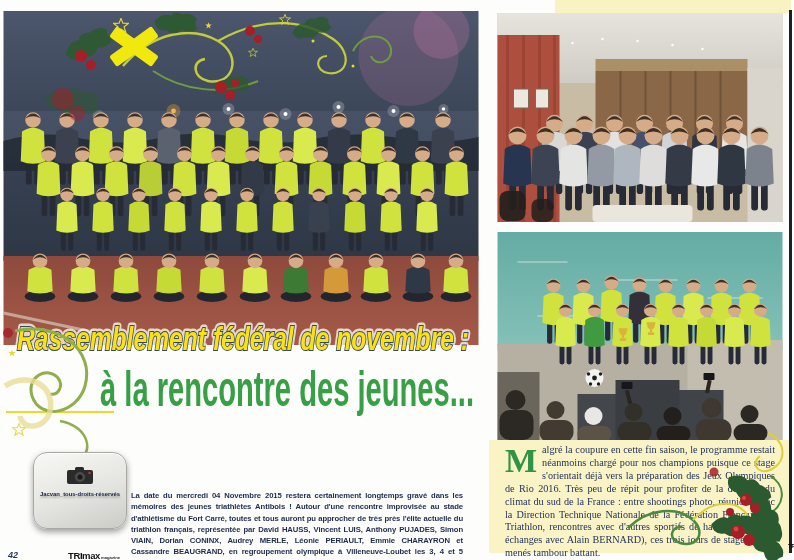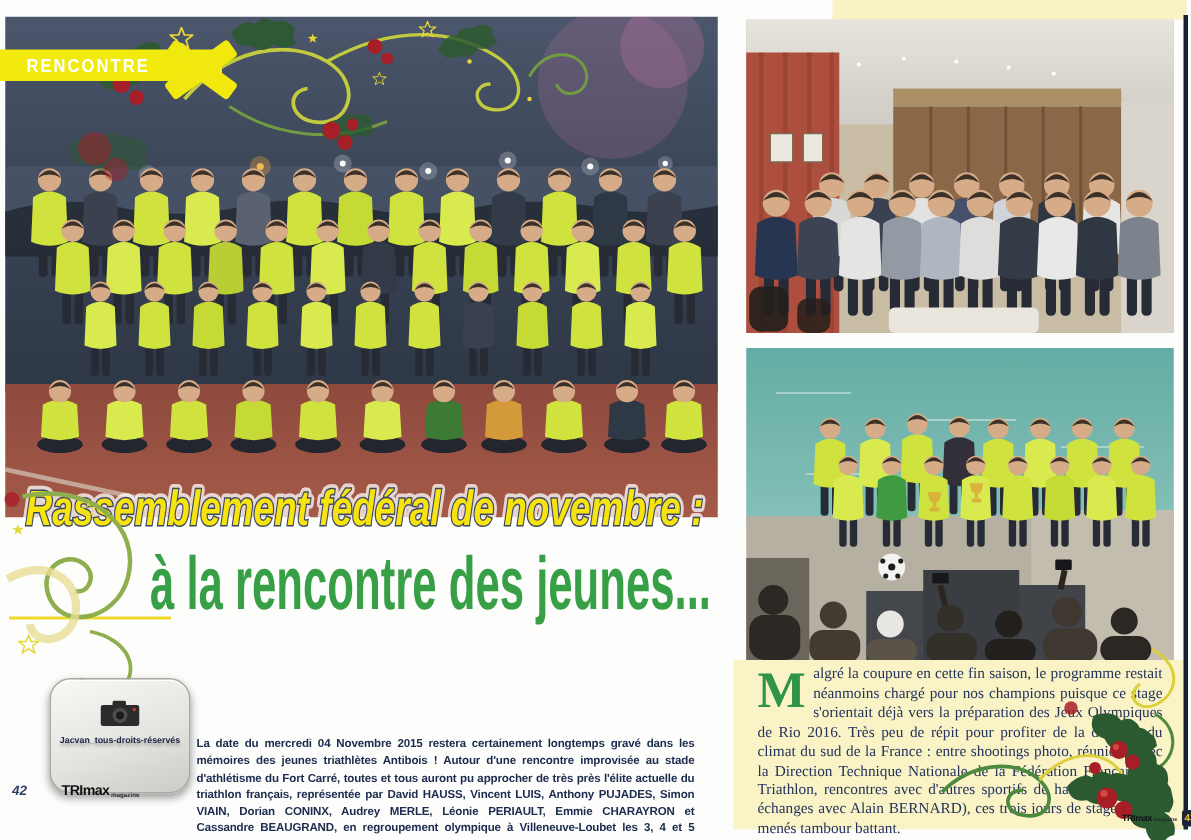--- a/index.html
+++ b/index.html
@@ -26,24 +26,24 @@
      background:linear-gradient(160deg,#f8f8f6 0%,#e4e4e0 55%,#ccccc6 100%);
      border:1.5px solid #a9a8a2;box-shadow:0 3px 6px rgba(0,0,0,.38), inset 0 1px 0 #ffffff;
      display:flex;flex-direction:column;align-items:center;}
   .camera-badge .cam{margin-top:14px;}
   .credit-text{margin-top:7px;font-size:5.9px;font-weight:bold;color:#20294a;text-align:center;
      text-shadow:0 2px 2px rgba(0,0,0,.3);white-space:nowrap;}
 
   .intro-text{left:131px;top:446px;width:332px;font-size:7.7px;line-height:11.3px;font-weight:bold;
      color:#1c2b4e;text-align:justify;letter-spacing:-.1px;margin-top:44px;}
 
-  .footer-left{left:8px;top:522px;display:flex;align-items:flex-start;gap:23px;}
+  .footer-left{left:8px;top:550px;display:flex;align-items:flex-start;gap:10px;}
   .pagenum-left{font-size:9px;font-weight:900;font-style:italic;color:#2c3c66;}
   .maglogo{display:flex;align-items:flex-end;gap:1px;}
-  .maglogo .main{font-size:9.5px;font-weight:900;color:#101114;letter-spacing:-.4px;}
+  .maglogo .main{font-size:9.5px;font-weight:900;color:#101114;letter-spacing:-.4px;margin-left:40px;}
   .maglogo .sub{font-size:4.2px;font-weight:bold;color:#2a2b30;padding-bottom:1px;}
 
   
   .pale-top{left:555px;top:0;width:236px;height:13px;background:#f9f2c2;}
   .pale-text{left:489px;top:440px;width:302px;height:113px;background:#faf3c6;}
   .indoor-photo{left:497px;top:13px;width:286px;height:209px;}
   .beach-photo{left:497px;top:232px;width:286px;height:208px;}
   .edge-line{left:789px;top:10px;width:3px;height:543px;background:#18202e;}
 
   .right-body{left:505px;top:444px;width:270px;font-family:"Liberation Serif",serif;
@@ -207,23 +207,20 @@
     </g>
     <use href="#star" x="110" y="14" width="16" height="15" fill="none" stroke="#e5d83a" stroke-width="1.5"></use>
     <use href="#star" x="276" y="10" width="12" height="11" fill="none" stroke="#e5d83a" stroke-width="1.5"></use>
     <use href="#star" x="245" y="44" width="10" height="9" fill="none" stroke="#e5d83a" stroke-width="1.3"></use>
     <use href="#star" x="202" y="18" width="7" height="7" fill="#e5d83a"></use>
     <circle cx="135" cy="47" r="1.5" fill="#e5d83a"></circle>
       <circle cx="310" cy="37" r="1.5" fill="#e5d83a"></circle>
       <circle cx="350" cy="62" r="1.5" fill="#e5d83a"></circle>
   </svg>
 
-  <div class="abs ribbon">
-    <span>RENCONTRE</span>
-  </div>
   <svg class="abs ribbon-x" viewBox="0 0 62 46">
     <rect x="5" y="16" width="52" height="13" rx="2.5" fill="#f1e80d" transform="rotate(36 31 22.5)"></rect>
     <rect x="5" y="16" width="52" height="13" rx="2.5" fill="#f1e80d" transform="rotate(-36 31 22.5)"></rect>
   </svg>
 
   <svg class="abs title1-svg" viewBox="0 0 476 43">
     <text x="240" y="31" text-anchor="middle" font-family="Liberation Sans, sans-serif" font-size="33" font-style="italic" font-weight="bold" textLength="452" lengthAdjust="spacingAndGlyphs" fill="none" stroke="#ffffff" stroke-width="7" stroke-linejoin="round" opacity=".75">Rassemblement fédéral de novembre :</text>
     <text x="240" y="31" text-anchor="middle" font-family="Liberation Sans, sans-serif" font-size="33" font-style="italic" font-weight="bold" textLength="452" lengthAdjust="spacingAndGlyphs" paint-order="stroke" stroke="#3a4763" stroke-width="2" fill="#f7e30e">Rassemblement fédéral de novembre :</text>
   </svg>
   <svg class="abs title2-svg" viewBox="0 0 476 58">

